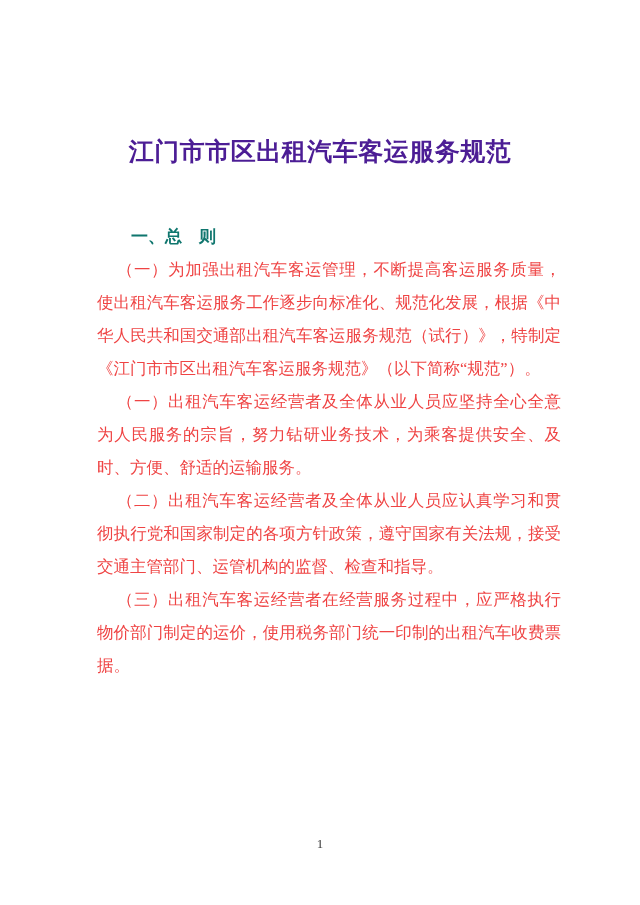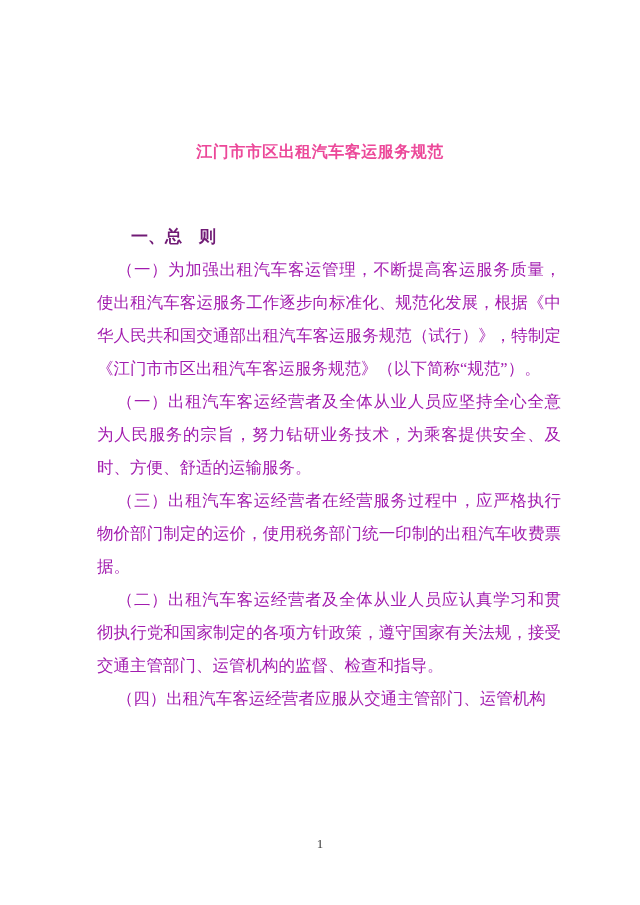--- a/index.html
+++ b/index.html
@@ -15,47 +15,47 @@
     padding-top: 135px;
     background: #ffffff;
     overflow: hidden;
     font-family: "Liberation Serif", "DejaVu Serif", serif;
     color: #1a1a1a;
   }
   .doc-title {
     margin: 0;
     padding: 0;
     text-align: center;
-    font-size: 16px;
+    font-size: 25px;
     line-height: 34px;
     font-weight: 700;
     letter-spacing: 0.5px;
-    color: #ec4899;
+    color: #4c1d95;
   }
   .doc-body {
     margin: 51px 79px 0 97px; 
   }
   .section-heading {
     margin: 0;
     padding: 0;
     font-size: 17px;
     line-height: 33px;
     font-weight: 700;
     text-indent: 2em;
-    color: #701a75;
+    color: #0f766e;
   }
   .paragraph {
     margin: 0;
     padding: 0;
     font-size: 16.5px;
     line-height: 33px;
     text-align: justify;
     text-indent: 1.2em;
     word-break: normal;
-    color: #a21caf;
+    color: #ef4444;
   }
   .page-number {
     position: absolute;
     top: 836px;
     left: 0;
     width: 100%;
     text-align: center;
     font-size: 13px;
     line-height: 16px;
     color: #3a3a3a;
@@ -64,19 +64,18 @@
 </head>
 <body>
 
 <div class="page">
   <h1 class="doc-title">江门市市区出租汽车客运服务规范</h1>
 
   <div class="doc-body">
       <h2 class="section-heading">一、总　则</h2>
       <p class="paragraph">（一）为加强出租汽车客运管理，不断提高客运服务质量，使出租汽车客运服务工作逐步向标准化、规范化发展，根据《中华人民共和国交通部出租汽车客运服务规范（试行）》，特制定《江门市市区出租汽车客运服务规范》（以下简称“规范”）。</p>
       <p class="paragraph">（一）出租汽车客运经营者及全体从业人员应坚持全心全意为人民服务的宗旨，努力钻研业务技术，为乘客提供安全、及时、方便、舒适的运输服务。</p>
+      <p class="paragraph">（二）出租汽车客运经营者及全体从业人员应认真学习和贯彻执行党和国家制定的各项方针政策，遵守国家有关法规，接受交通主管部门、运管机构的监督、检查和指导。</p>
       <p class="paragraph">（三）出租汽车客运经营者在经营服务过程中，应严格执行物价部门制定的运价，使用税务部门统一印制的出租汽车收费票据。</p>
-      <p class="paragraph">（二）出租汽车客运经营者及全体从业人员应认真学习和贯彻执行党和国家制定的各项方针政策，遵守国家有关法规，接受交通主管部门、运管机构的监督、检查和指导。</p>
-      <p class="paragraph">（四）出租汽车客运经营者应服从交通主管部门、运管机构</p>
     </div>
 
   <div class="page-number">1</div>
 </div>
 
 </body></html>

